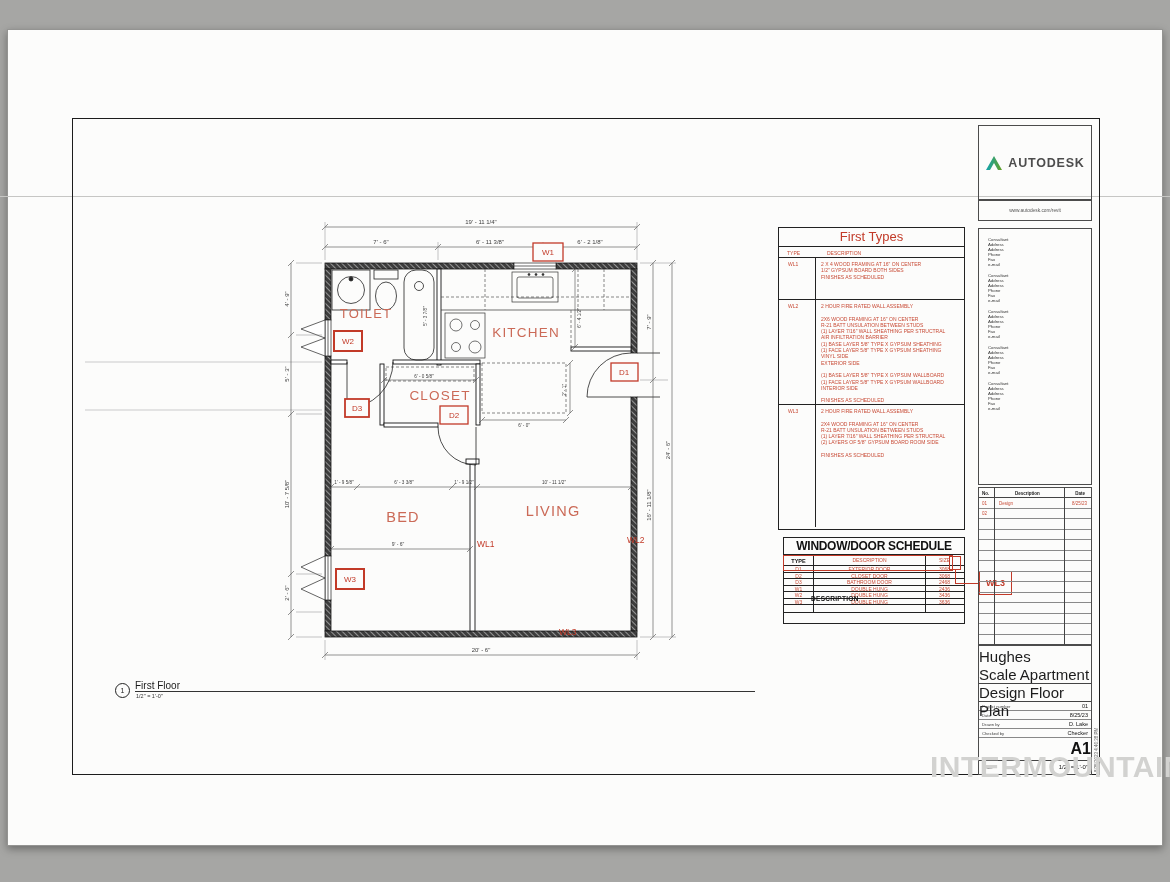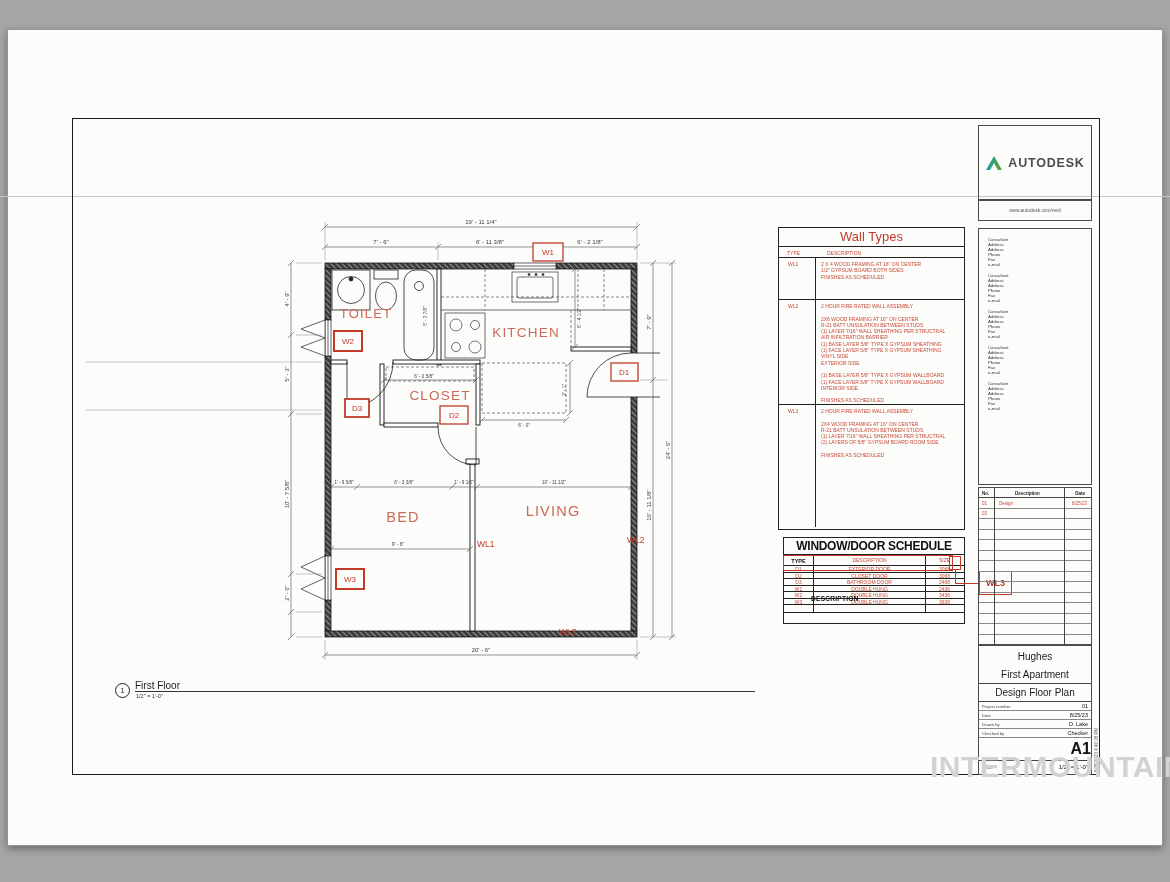--- a/index.html
+++ b/index.html
@@ -57,21 +57,21 @@
   .rev-head .rn{position:absolute;left:3px;top:2.5px}
   .rev-head .rd{position:absolute;left:36px;top:2.5px}
   .rev-head .rt{position:absolute;right:6px;top:2.5px}
   .rev-row{position:relative;height:10.5px;border-bottom:.6px solid #8a8a8a;color:#c84b36}
   .rev-row .rn{position:absolute;left:3px;top:2.5px}
   .rev-row .rd{position:absolute;left:20px;top:2.5px}
   .rev-row .rt{position:absolute;right:4px;top:2.5px}
   .rev-v1{left:994px;top:487px;width:.8px;height:158px;background:#444}
   .rev-v2{left:1064px;top:487px;width:.8px;height:158px;background:#444}
   .tb-proj{left:978px;top:645px;width:114px;height:130px}
-  .own{font-size:10px;color:#1c1c1c;text-align:center}
+  .own{font-size:15px;color:#1c1c1c;}
   .own-1{line-height:21px;height:21px}
   .own-2{line-height:16px;height:16px}
   .own-3{line-height:18px;height:19px;border-top:.8px solid #444;border-bottom:.8px solid #444}
   .fld{display:flex;justify-content:space-between;align-items:center;height:9px;
     border-bottom:.5px solid #888;padding:0 3px}
   .fld .fl{font-size:4.2px;color:#444}
   .fld .fv{font-size:5.5px;color:#111}
   .sheetnum{height:23px;border-bottom:.8px solid #444;font-size:16px;font-weight:bold;
     color:#111;text-align:right;line-height:22px}
   .scalerow{display:flex;justify-content:space-between;align-items:center;height:12px;padding:0 3px}
@@ -248,21 +248,21 @@
       <text x="548" y="255">W1</text>
       <text x="348" y="344">W2</text>
       <text x="350" y="582">W3</text>
       <text x="624" y="375">D1</text>
       <text x="454" y="418">D2</text>
       <text x="357" y="411">D3</text>
     </g>
   </svg>
 
   <div class="abs wt">
-    <div class="wt-title">Wall Types</div>
+    <div class="wt-title">First Types</div>
     <div class="wt-head">
       <span class="h-type">TYPE</span>
       <span class="h-desc">DESCRIPTION</span>
     </div>
     <div class="wt-row" style="height:42px">
       <div class="wt-type">WL1</div>
       <div class="wt-desc">2 X 4 WOOD FRAMING AT 16" ON CENTER
 1/2" GYPSUM BOARD BOTH SIDES
 FINISHES AS SCHEDULED</div>
     </div>
@@ -421,21 +421,21 @@
       <div class="rev-row"></div>
     <div class="rev-row"></div>
       <div class="rev-row"></div>
     <div class="rev-row"></div>
   </div>
   <div class="abs rev-v1"></div>
   <div class="abs rev-v2"></div>
 
   <div class="abs tb-box tb-proj">
     <div class="own own-1">Hughes</div>
-    <div class="own own-2">First Apartment</div>
+    <div class="own own-2">Scale Apartment</div>
     <div class="own own-3">Design Floor Plan</div>
     <div class="fld">
       <span class="fl">Project number</span>
       <span class="fv">01</span>
     </div>
     <div class="fld">
       <span class="fl">Date</span>
       <span class="fv">8/25/23</span>
     </div>
     <div class="fld">

